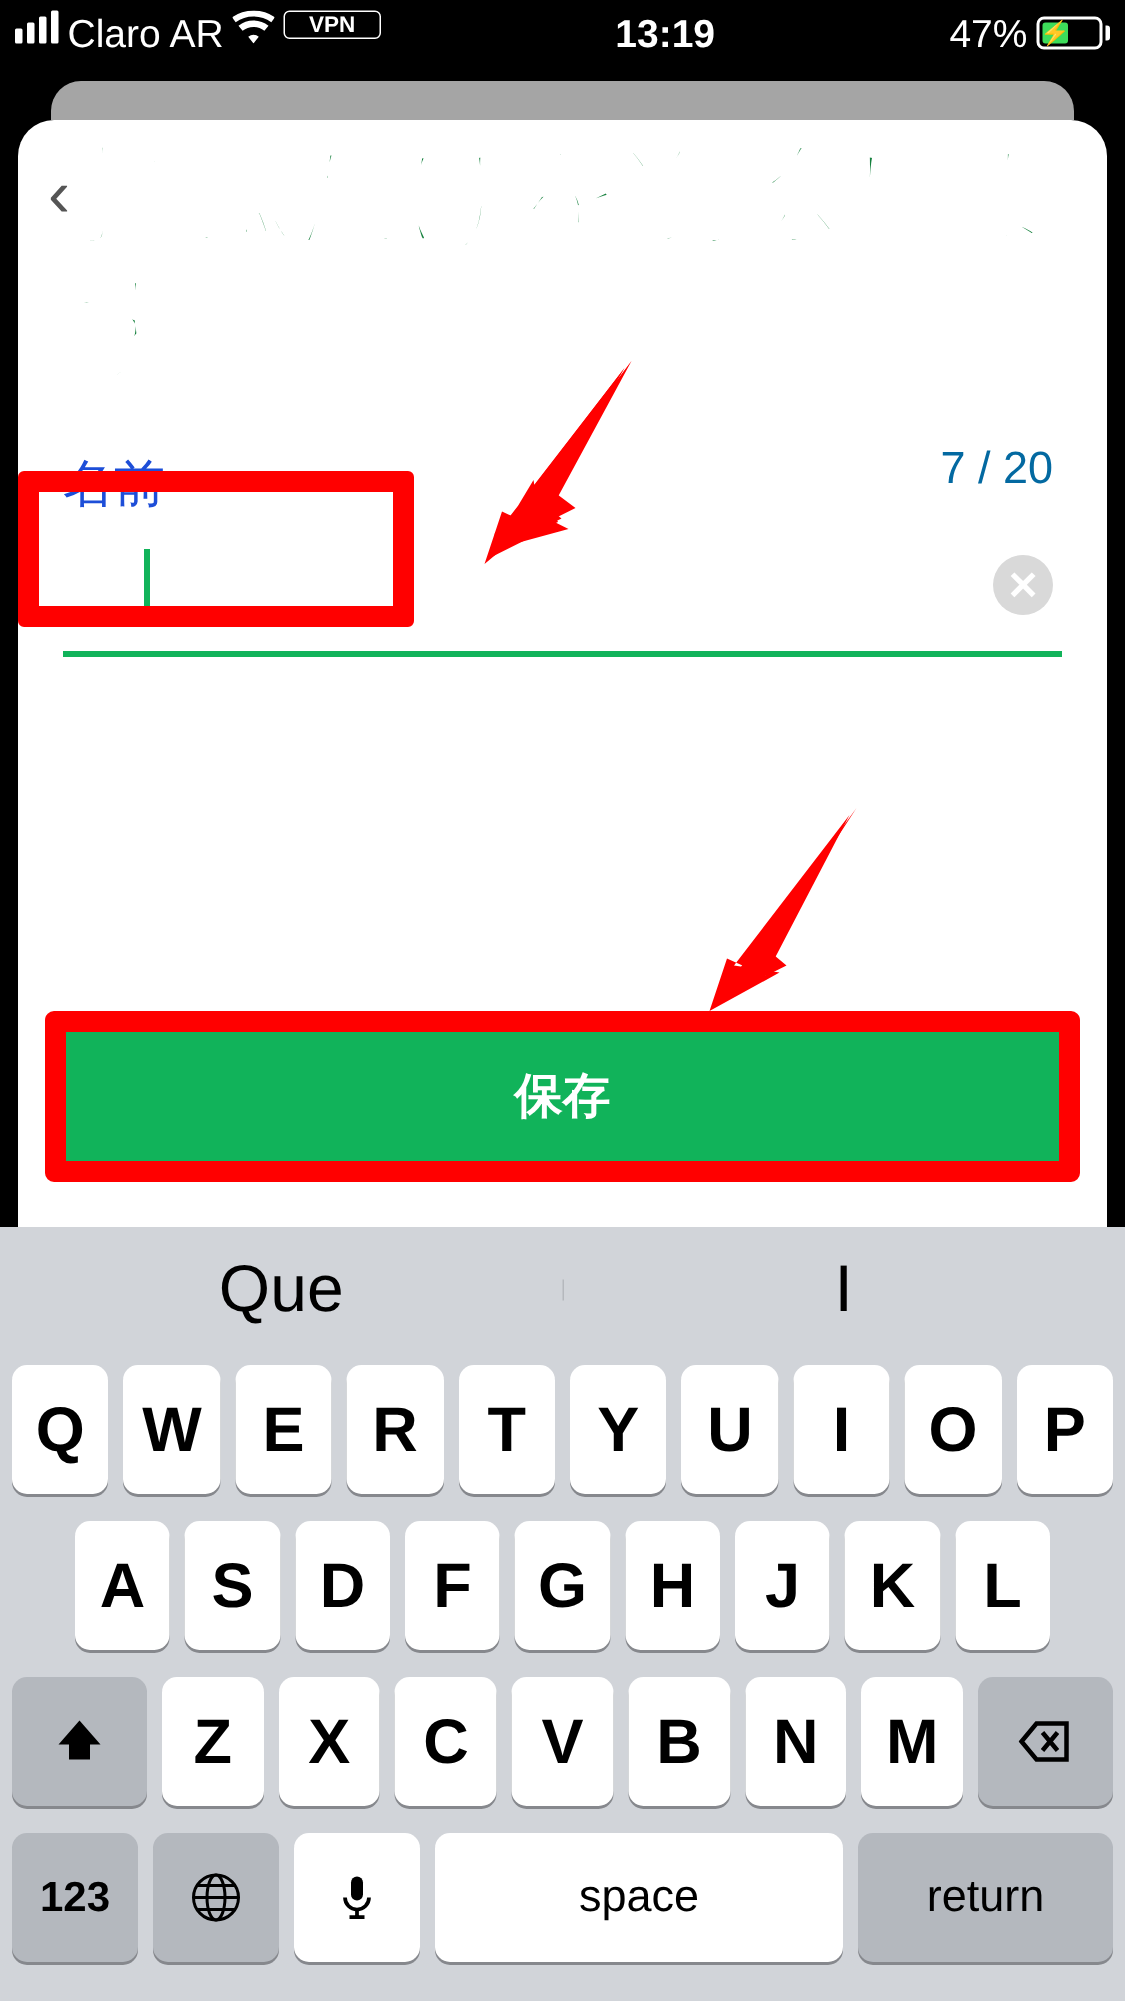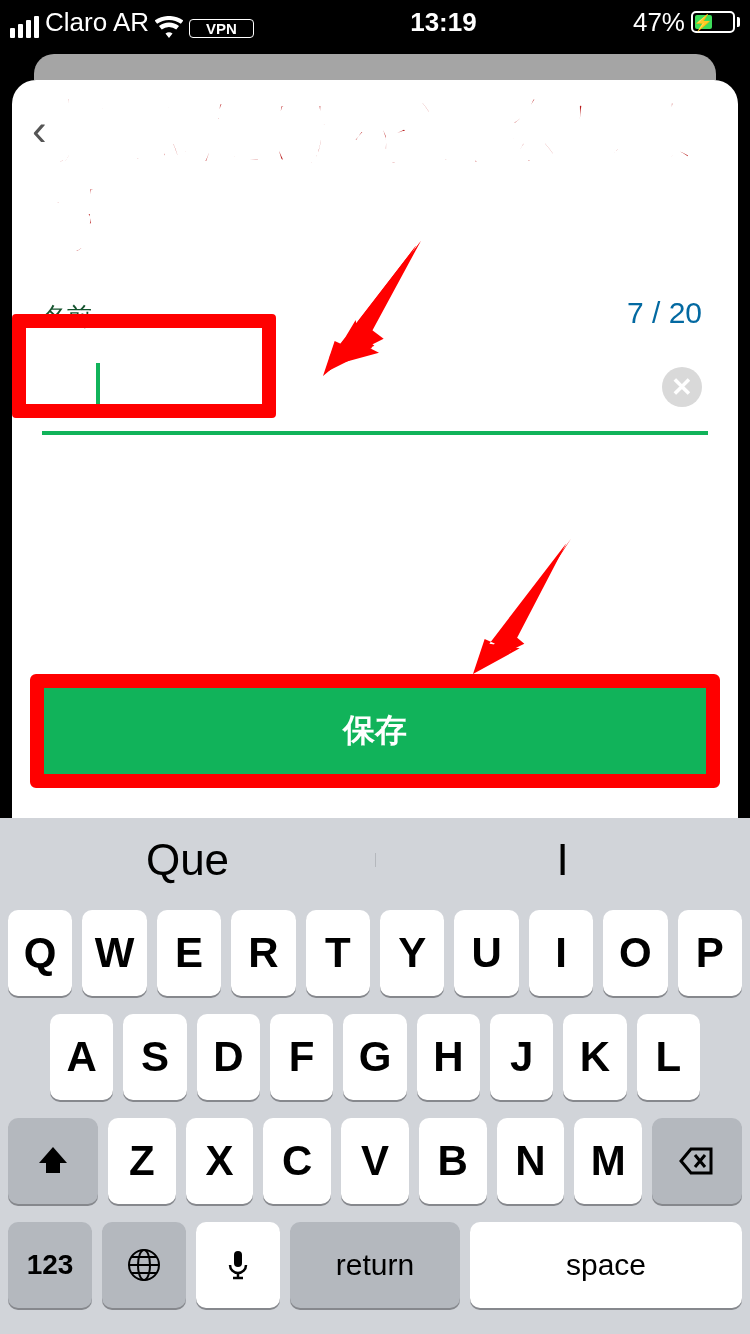--- a/index.html
+++ b/index.html
@@ -17,21 +17,21 @@
     height: 44px;
     width: 100%;
     display: flex;
     align-items: center;
     justify-content: space-between;
     color: #fff;
     font-size: 26px;
     padding: 0 10px;
     font-weight: 500;
   }
-  .status-left { display: flex; align-items: flex-end; gap: 6px; }
+  .status-left { display: flex; align-items: flex-start; gap: 6px; }
   .status-right { display: flex; align-items: center; gap: 6px; }
   .status-center { font-weight: 600; }
 
   
   .signal { display: flex; align-items: flex-end; gap: 3px; }
   .signal span { display: block; width: 5px; background: #fff; border-radius: 1px; }
   .signal span:nth-child(1){height:10px;}
   .signal span:nth-child(2){height:14px;}
   .signal span:nth-child(3){height:18px;}
   .signal span:nth-child(4){height:22px;}
@@ -91,40 +91,39 @@
     line-height:1;
   }
 
   .annot-title {
     position:absolute;
     top: 6px;
     left: 40px;
     right: 20px;
     font-size: 72px;
     font-weight: 800;
-    color:#b91c1c;
+    color:#15803d;
     -webkit-text-stroke: 3px #fff;
     text-shadow:
       -3px -3px 0 #fff, 3px -3px 0 #fff,
       -3px 3px 0 #fff, 3px 3px 0 #fff;
     line-height: 1.2;
     pointer-events:none;
     z-index: 5;
   }
 
   
   .field-area {
     padding: 0 30px;
     margin-top: 120px;
     position:relative;
   }
   .field-label {
-    font-size: 25px;
-    color: #14532d;
-    margin-bottom: 10px;
+    font-size: 34px;
+    color: #1d4ed8;
   }
   .field-counter {
     position:absolute;
     right: 36px;
     top: -4px;
     color:#0369a1;
     font-size: 30px;
   }
   .field-row {
     position:relative;
@@ -408,17 +407,17 @@
       </button>
       <button class="key key-mode" style="background:#fff">
         <span class="mic-icon">
           <svg viewBox="0 0 36 36" fill="#000">
               <rect x="14" y="4" width="8" height="16" rx="4"></rect>
               <path d="M10 18a8 8 0 0016 0" fill="none" stroke="#000" stroke-width="2.5"></path>
               <path d="M18 26v5M13 31h10" stroke="#000" stroke-width="2.5"></path>
             </svg>
         </span>
       </button>
+      <button class="key key-space">space</button>
       <button class="key key-return">return</button>
-      <button class="key key-space">space</button>
     </div>
   </div>
 </div>
 
 </body></html>

